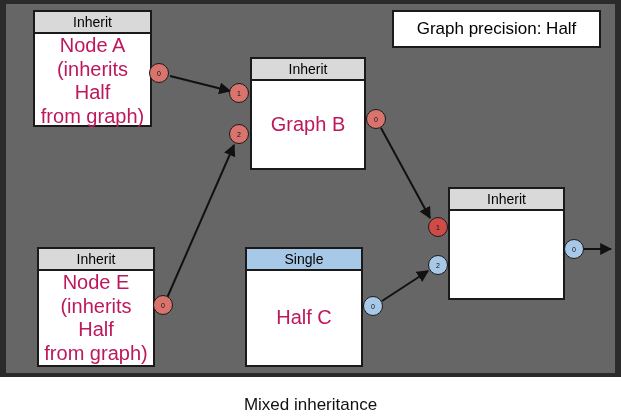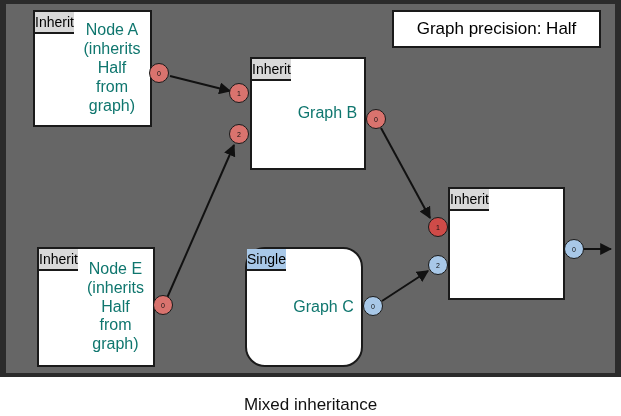--- a/index.html
+++ b/index.html
@@ -33,21 +33,21 @@
     top: 0;
     width: 621px;
     height: 377px;
   }
   .node {
     position: absolute;
     background: #ffffff;
     border: 2px solid #1a1a1a;
     box-sizing: border-box;
     display: flex;
-    flex-direction: row;
+    flex-direction: column;
     z-index: 3;
   }
   .node-header {
     height: 22px;
     flex: 0 0 22px;
     border-bottom: 2px solid #1a1a1a;
     display: flex;
     align-items: center;
     justify-content: center;
     font-size: 14px;
@@ -55,23 +55,23 @@
     box-sizing: border-box;
   }
   .hdr-inherit { background: #d9d9d9; }
   .hdr-single  { background: #a8c8e8; }
   .node-body {
     flex: 1 1 auto;
     display: flex;
     align-items: center;
     justify-content: center;
     text-align: center;
-    font-size: 16px;
+    font-size: 20px;
     line-height: 1.18;
-    color: #0f766e;
+    color: #be185d;
     padding: 0 4px;
     box-sizing: border-box;
     white-space: pre-line;
   }
   .node-body.tall { align-items: center; }
   .port {
     position: absolute;
     width: 20px;
     height: 20px;
     border-radius: 50%;
@@ -152,23 +152,23 @@
 <div class="port red" style="left:229px; top:83px;">
   <span>1</span>
 </div>
 <div class="port red" style="left:229px; top:124px;">
   <span>2</span>
 </div>
 <div class="port red" style="left:366px; top:109px;">
   <span>0</span>
 </div>
 
-<div class="node" style="left:245px; top:247px; width:118px; height:120px;border-radius:20px;">
+<div class="node" style="left:245px; top:247px; width:118px; height:120px;">
   <div class="node-header hdr-single">Single</div>
-  <div class="node-body">Graph C</div>
+  <div class="node-body">Half C</div>
 </div>
 <div class="port blue" style="left:363px; top:296px;">
   <span>0</span>
 </div>
 
 <div class="node" style="left:448px; top:187px; width:117px; height:113px;">
   <div class="node-header hdr-inherit">Inherit</div>
 </div>
 <div class="port red-dark" style="left:428px; top:217px;">
   <span>1</span>

